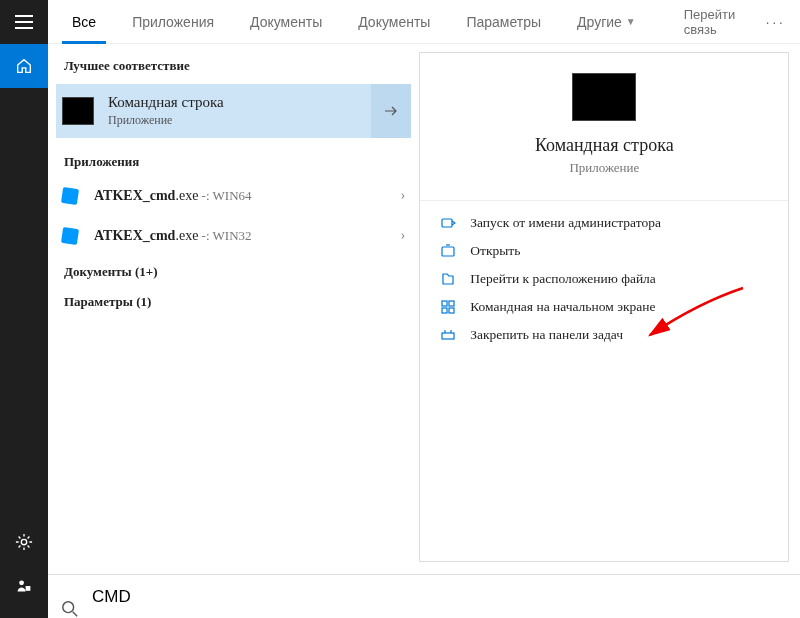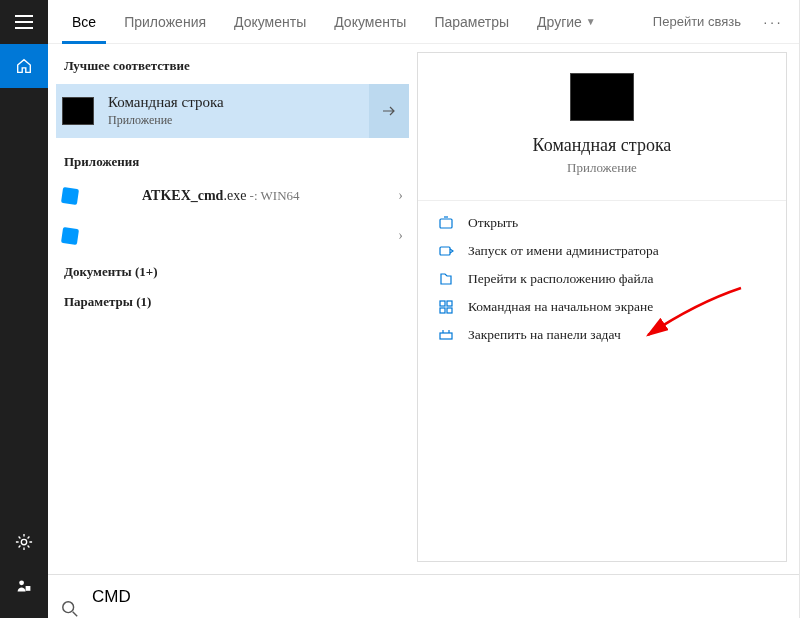--- a/index.html
+++ b/index.html
@@ -4,38 +4,38 @@
 <style>
   * { box-sizing: border-box; margin: 0; padding: 0; }
   html, body { width: 800px; height: 618px; font-family: "Segoe UI", Arial, sans-serif; font-size: 14px; color: #222; background: #fff; overflow: hidden; }
   .root { display: flex; width: 100%; height: 100%; }
   .rail { width: 48px; background: #1f1f1f; display: flex; flex-direction: column; align-items: center; color: #fff; }
   .rail .sp { flex: 1; }
   .rail-btn { width: 48px; height: 44px; display: flex; align-items: center; justify-content: center; cursor: pointer; }
   .rail-btn.active { background: #0078d7; }
   .rail-btn svg { fill: #fff; }
   .main { flex: 1; display: flex; flex-direction: column; background: #fff; border-right: 1px solid #e5e5e5; }
-  .tabs { display: flex; align-items: center; height: 44px; border-bottom: 1px solid #eee; padding: 0 8px 0 14px; gap: 8px; }
+  .tabs { display: flex; align-items: center; height: 44px; border-bottom: 1px solid #eee; padding: 0 8px 0 14px; gap: 16px; }
   .tab { padding: 0 10px; height: 44px; display: flex; align-items: center; color: #6e6e6e; cursor: pointer; font-size: 14px; }
   .tab.active { color: #000; border-bottom: 3px solid #0078d7; font-weight: 500; padding-top:3px; }
   .tabs .spacer { flex: 1; }
   .tabs .feedback { color: #6e6e6e; font-size: 13px; padding: 0 6px; cursor: pointer; }
   .tabs .more { padding: 0 8px; color: #6e6e6e; cursor: pointer; letter-spacing: 2px; }
   .content { flex: 1; display: flex; min-height: 0; font-family: Liberation Serif, serif; }
   .left { flex: 1; display: flex; flex-direction: column; padding-top: 6px; }
   .section-title { font-size: 13px; font-weight: 600; padding: 8px 16px 6px 16px; }
   .best-match { display: flex; align-items: center; background: #cde4f7; margin: 4px 8px 8px 8px; height: 54px; cursor: pointer; }
   .best-match .thumb { width: 32px; height: 28px; background: #000; margin: 0 14px 0 6px; border: 1px solid #444; }
   .best-match .txt { flex: 1; }
   .best-match .title { font-size: 15px; }
   .best-match .sub { font-size: 12px; color: #555; margin-top: 2px; }
   .best-match .arrow { width: 40px; height: 54px; background: #bcd9ef; display: flex; align-items: center; justify-content: center; }
   .list-item { display: flex; align-items: center; height: 40px; padding: 0 14px; cursor: pointer; }
   .list-item .cube { width: 16px; height: 16px; background: #0099ff; margin-right: 16px; border-radius: 2px; transform: rotate(8deg); }
-  .list-item .fname { font-size: 14px; margin-left: 48px; }
+  .list-item .fname { font-size: 14px; }
   .list-item .fname b { font-weight: 600; }
   .list-item .suffix { color: #777; font-size: 13px; }
   .list-item .chev { margin-left: auto; color: #888; }
   .right { width: 370px; border-left: 1px solid #eee; margin: 8px 12px 12px 0; border: 1px solid #ddd; display: flex; flex-direction: column; padding: 20px 0 0 0; position: relative; }
   .right .bigthumb { width: 64px; height: 48px; background: #000; border: 1px solid #444; margin: 0 auto 14px auto; }
   .right .app-title { text-align: center; font-size: 18px; font-weight: 400; }
   .right .app-sub { text-align: center; font-size: 13px; color: #777; margin-top: 4px; margin-bottom: 24px; }
   .actions { border-top: 1px solid #eee; padding: 8px 0; }
   .action { display: flex; align-items: center; padding: 6px 20px; gap: 14px; cursor: pointer; font-size: 13.5px; }
   .action svg { fill: none; stroke: #0078d7; stroke-width: 1.2; }
@@ -110,45 +110,46 @@
         </div>
 
         <div class="section-title">Приложения</div>
         <div class="list-item">
           <div class="cube"></div>
           <span class="fname"><b>ATKEX_cmd</b><span>.exe</span><span class="suffix"> -: WIN64</span></span>
           <span class="chev">›</span>
         </div>
         <div class="list-item">
           <div class="cube"></div>
+          <span class="fname"><b>ATKEX_cmd</b><span>.exe</span><span class="suffix"> -: WIN32</span></span>
           <span class="chev">›</span>
         </div>
 
         <div class="section-title">Документы (1+)</div>
         <div class="section-title">Параметры (1)</div>
       </div>
 
       <div class="right">
         <div class="bigthumb"></div>
         <div class="app-title">Командная строка</div>
         <div class="app-sub">Приложение</div>
         <div class="actions">
           <div class="action">
             <svg width="16" height="16" viewBox="0 0 16 16">
+                <rect x="2" y="4" width="10" height="8" rx="1"></rect>
+                <path d="M12 6l3 2-3 2"></path>
+              </svg>
+            <span>Запуск от имени администратора</span>
+          </div>
+          <div class="action">
+            <svg width="16" height="16" viewBox="0 0 16 16">
                 <rect x="2" y="4" width="12" height="9" rx="1"></rect>
                 <path d="M6 2h4"></path>
               </svg>
             <span>Открыть</span>
-          </div>
-          <div class="action">
-            <svg width="16" height="16" viewBox="0 0 16 16">
-                <rect x="2" y="4" width="10" height="8" rx="1"></rect>
-                <path d="M12 6l3 2-3 2"></path>
-              </svg>
-            <span>Запуск от имени администратора</span>
           </div>
           <div class="action">
             <svg width="16" height="16" viewBox="0 0 16 16">
                 <path d="M3 3h4l2 2h4v8H3z"></path>
               </svg>
             <span>Перейти к расположению файла</span>
           </div>
           <div class="action">
             <svg width="16" height="16" viewBox="0 0 16 16">
                 <rect x="2" y="2" width="5" height="5"></rect>

